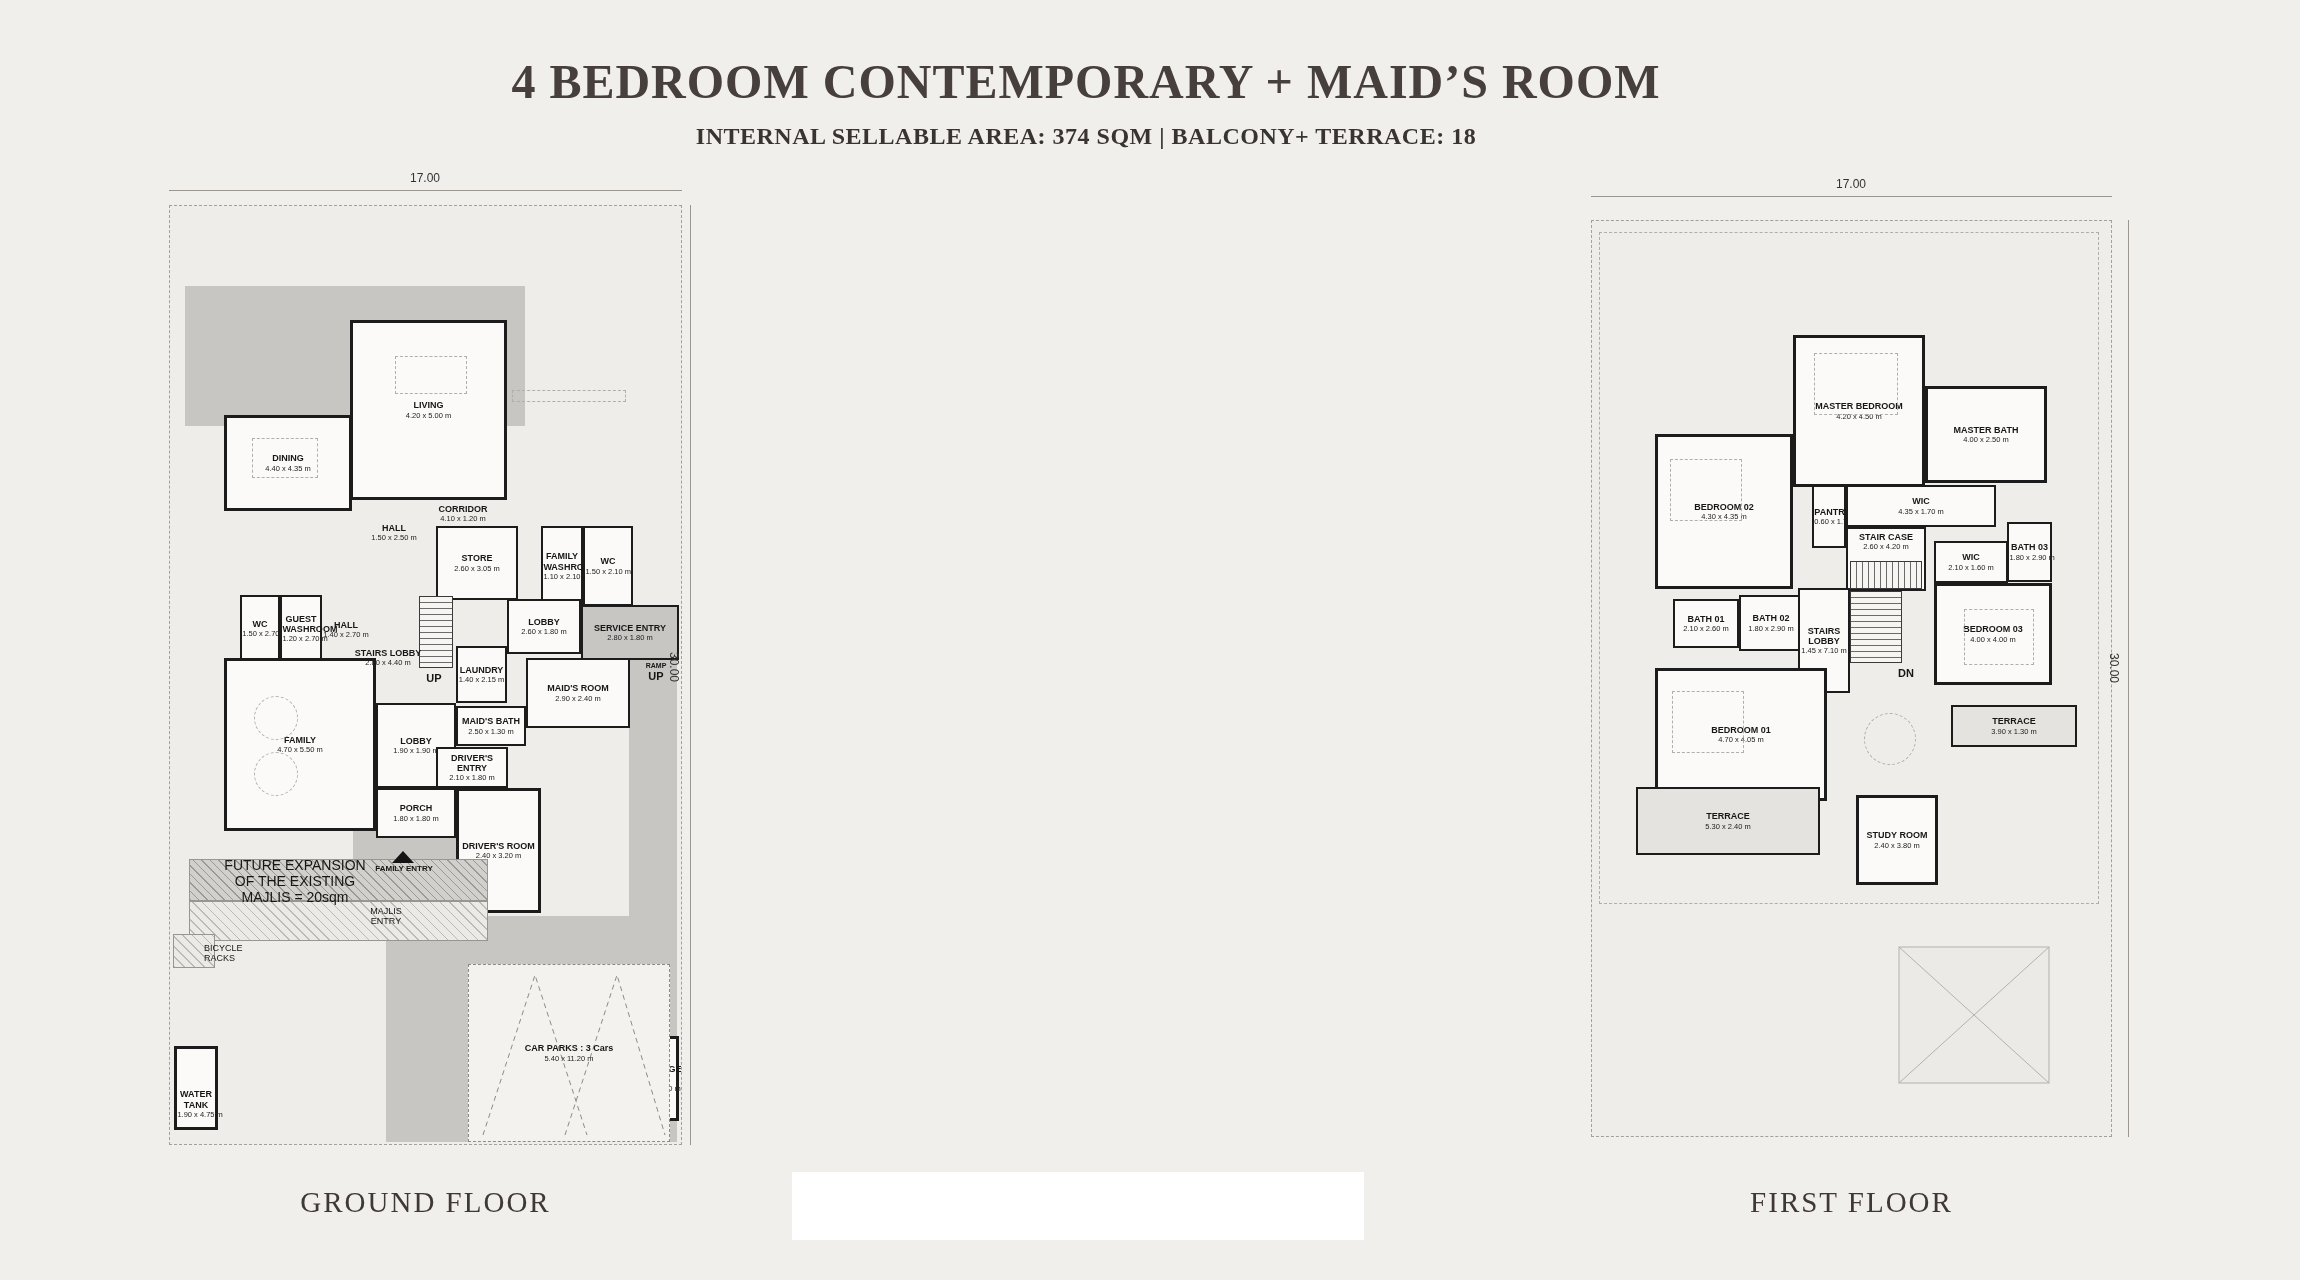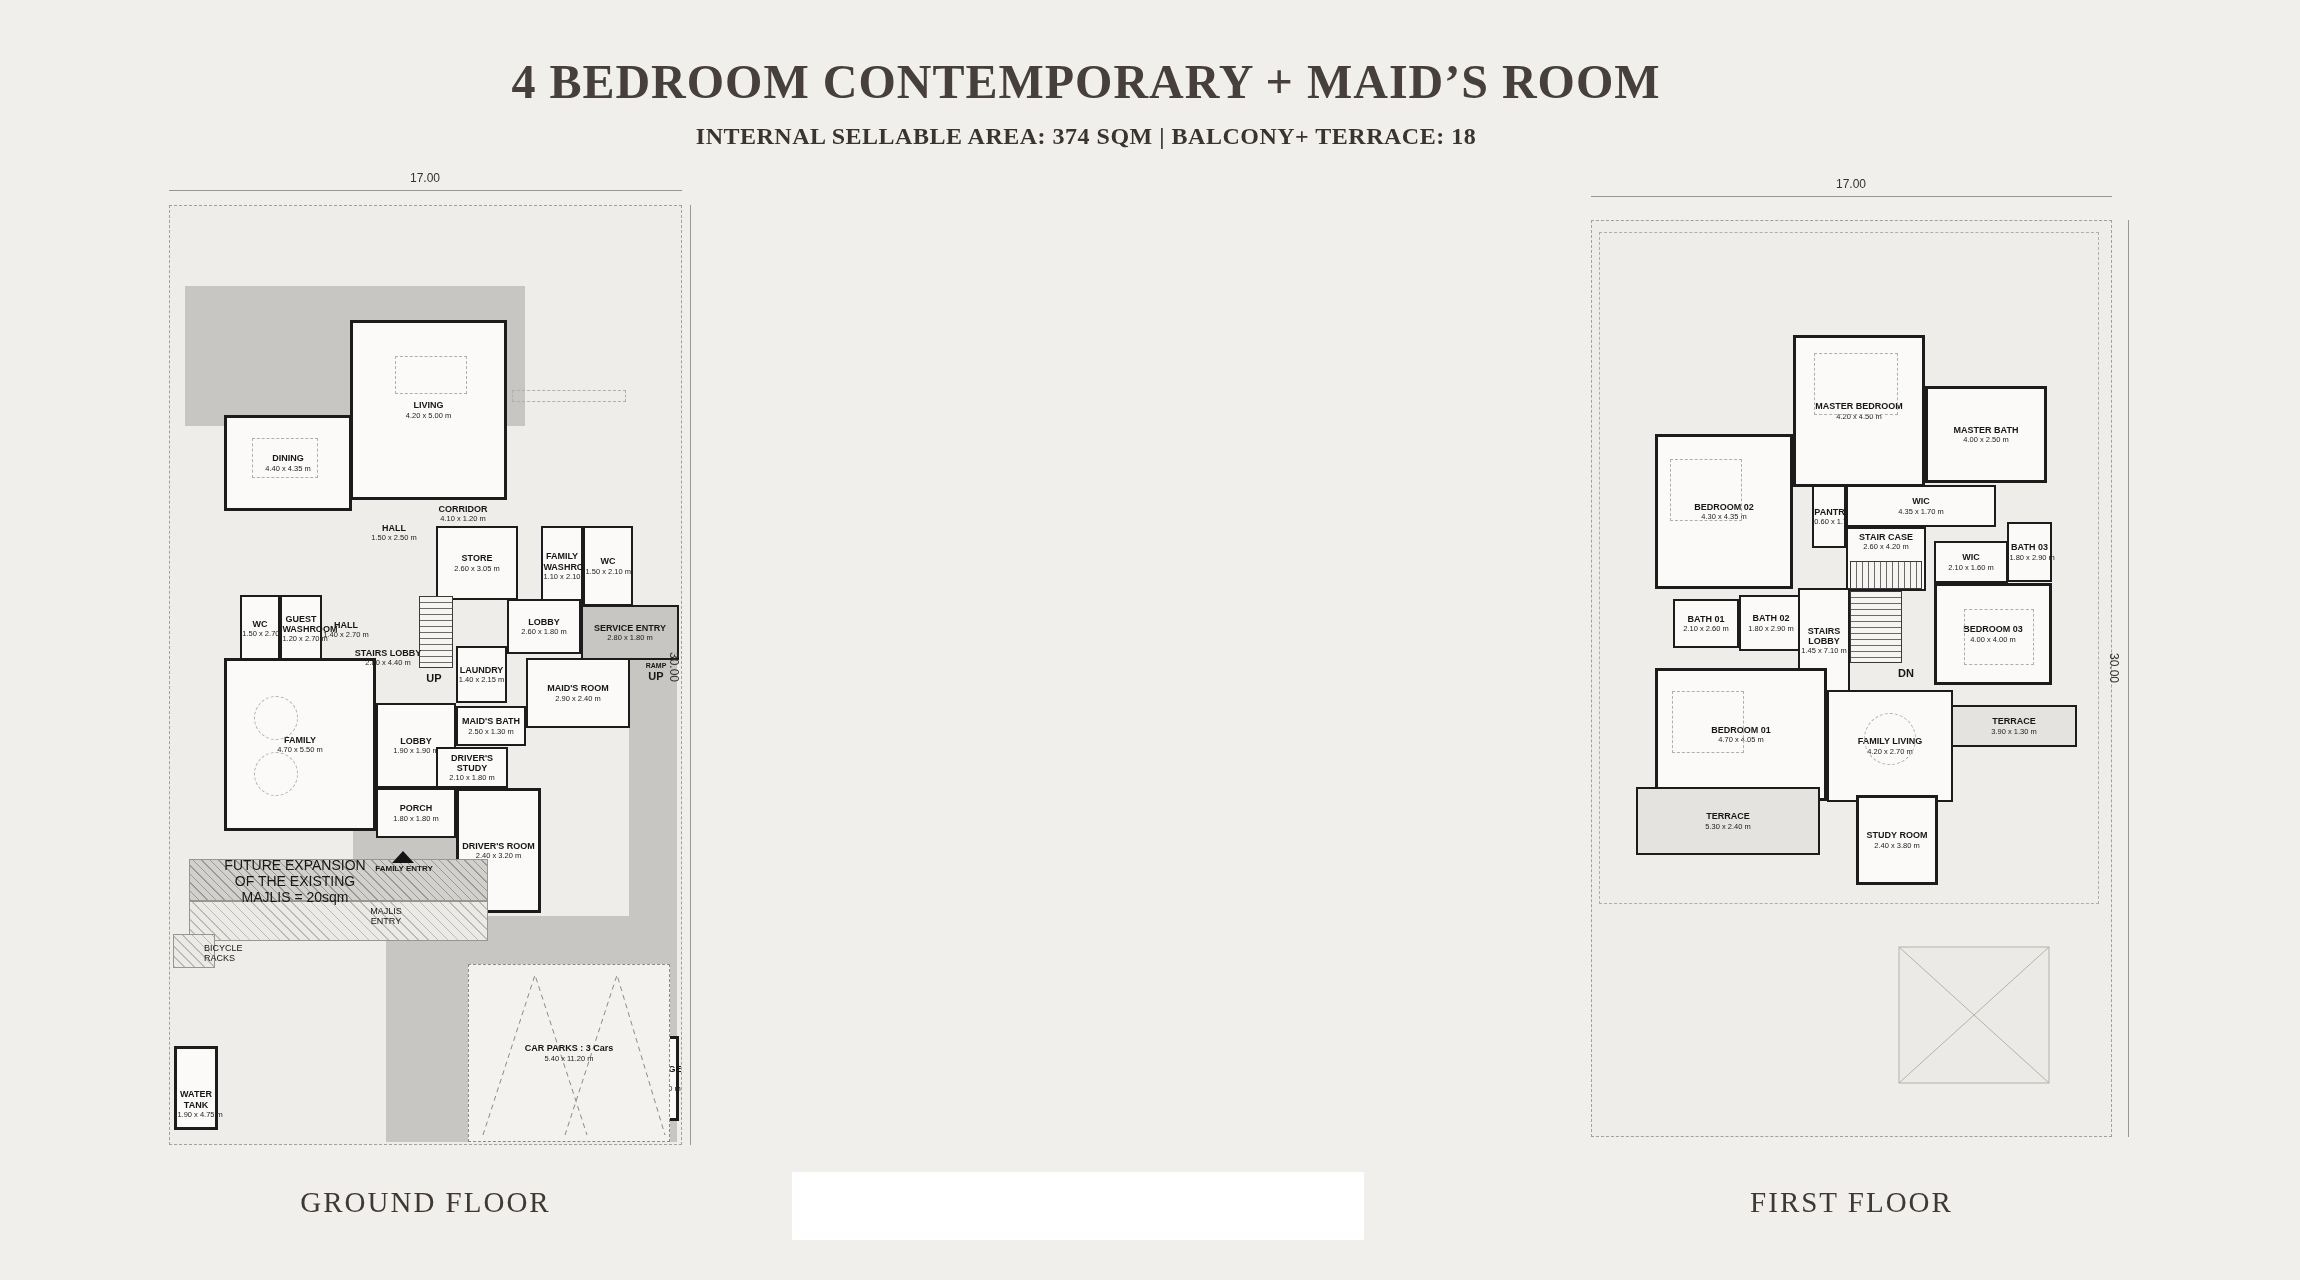--- a/index.html
+++ b/index.html
@@ -148,21 +148,21 @@
       </div>
   </div>
   <div class="room" style="left:206px;top:497px;width:80px;height:85px;">
     <div class="inlbl">
         <span class="rname">LOBBY</span>
         <span class="rsize">1.90 x 1.90 m</span>
       </div>
   </div>
   <div class="room" style="left:266px;top:541px;width:72px;height:41px;">
     <div class="inlbl">
-        <span class="rname">DRIVER'S STUDY</span>
+        <span class="rname">DRIVER'S ENTRY</span>
         <span class="rsize">2.10 x 1.80 m</span>
       </div>
   </div>
   <div class="room" style="left:206px;top:582px;width:80px;height:50px;">
     <div class="inlbl">
         <span class="rname">PORCH</span>
         <span class="rsize">1.80 x 1.80 m</span>
       </div>
   </div>
   <div class="room thick" style="left:286px;top:582px;width:85px;height:125px;">
@@ -322,26 +322,20 @@
         <span class="rname">STAIRS LOBBY</span>
         <span class="rsize">1.45 x 7.10 m</span>
       </div>
   </div>
   <div class="room thick" style="left:63px;top:447px;width:172px;height:133px;">
     <div class="inlbl">
         <span class="rname">BEDROOM 01</span>
         <span class="rsize">4.70 x 4.05 m</span>
       </div>
   </div>
-  <div class="room" style="left:235px;top:469px;width:126px;height:112px;">
-    <div class="inlbl">
-        <span class="rname">FAMILY LIVING</span>
-        <span class="rsize">4.20 x 2.70 m</span>
-      </div>
-  </div>
   <div class="room soft" style="left:359px;top:484px;width:126px;height:42px;">
     <div class="inlbl">
         <span class="rname">TERRACE</span>
         <span class="rsize">3.90 x 1.30 m</span>
       </div>
   </div>
   <div class="room soft" style="left:44px;top:566px;width:184px;height:68px;">
     <div class="inlbl">
         <span class="rname">TERRACE</span>
         <span class="rsize">5.30 x 2.40 m</span>

